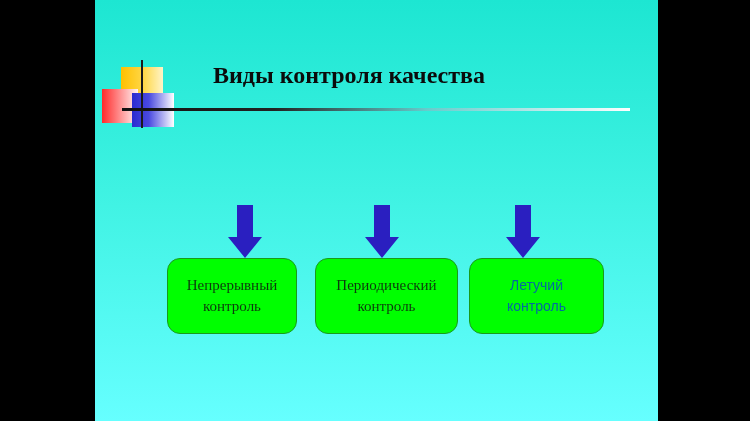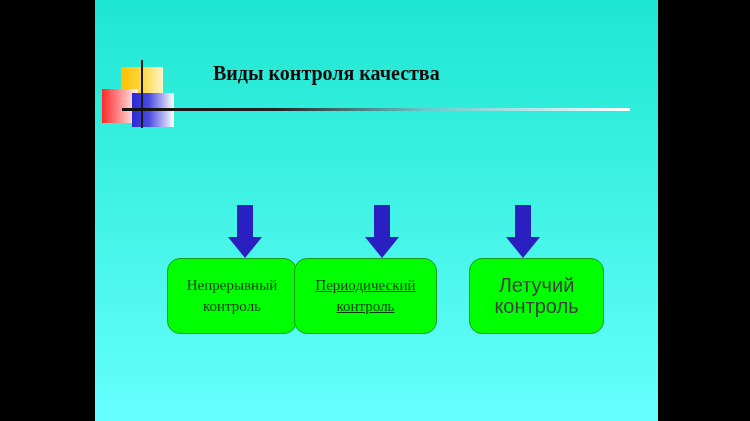--- a/index.html
+++ b/index.html
@@ -17,38 +17,38 @@
       background: linear-gradient(to right, #ffc000 0%, #ffd84a 55%, #fff4c8 100%); }
     .sq-red { left: 7px; top: 89px; width: 36px; height: 34px;
       background: linear-gradient(to right, #ff2a2a 0%, #ff9a9a 55%, #fff4f4 100%); }
     .sq-blue { left: 37px; top: 93px; width: 42px; height: 34px;
       background: linear-gradient(to right, #2a2ad0 0%, #4a4ae0 40%, #ffffff 100%); }
     .vline { left: 46px; top: 60px; width: 2px; height: 68px; background: #1a1a1a; }
     .hline { left: 27px; top: 108px; width: 508px; height: 3px;
       background: linear-gradient(to right, #111 0%, #222 30%, #6cc 60%, #ffffff 100%); }
     .title {
       position: absolute; left: 118px; top: 62px;
-      font-family: "Liberation Serif", serif; font-weight: bold; font-size: 20px; color: #0b0b0b;
+      font-family: "Liberation Serif", serif; font-weight: bold; font-size: 24px; color: #0b0b0b;
       white-space: nowrap;
     }
     .main-box {
       position: absolute; left: 112px; top: 122px; width: 343px; height: 82px;
       background: #ff33cc; border: 1px solid #9a3a8a; border-radius: 14px;
       display: flex; align-items: center; justify-content: center;
       font-family: "Liberation Serif", serif; font-size: 22px; color: #3a0a30;
     }
     .arrow { position: absolute; top: 205px; width: 34px; height: 53px; }
     .child {
       position: absolute; top: 258px; height: 74px;
       background: #00ff00; border: 1px solid #1a9a1a; border-radius: 13px;
       display: flex; flex-direction: column; align-items: center; justify-content: center;
       font-size: 15px; line-height: 21px; color: #0d3a0d; text-align: center;
       font-family: "Liberation Serif", serif;
     }
-    .child.sans { font-family: "Liberation Sans", sans-serif; font-size: 20px; color: #404040; }
+    .child.sans { font-family: "Liberation Sans", sans-serif; font-size: 14px; color: #0369a1; }
   </style>
 </head>
 <body>
 
 <div class="slide">
   <div class="deco sq-yellow"></div>
   <div class="deco sq-red"></div>
   <div class="deco sq-blue"></div>
   <div class="deco vline"></div>
   <div class="deco hline"></div>
@@ -63,21 +63,21 @@
     <polygon points="9,0 25,0 25,32 34,32 17,53 0,32 9,32" fill="#2a1fc0"></polygon>
   </svg>
   <svg class="arrow" style="left:411px" viewBox="0 0 34 53">
     <polygon points="9,0 25,0 25,32 34,32 17,53 0,32 9,32" fill="#2a1fc0"></polygon>
   </svg>
 
   <div class="child" style="left:72px; width:128px;">
     <span>Непрерывный</span>
     <span>контроль</span>
   </div>
-  <div class="child" style="left:199px; width:141px;text-decoration:underline;">
+  <div class="child" style="left:220px; width:141px;">
     <span>Периодический</span>
     <span>контроль</span>
   </div>
   <div class="child sans" style="left:374px; width:133px;">
     <span>Летучий</span>
     <span>контроль</span>
   </div>
 </div>
 
 </body></html>

